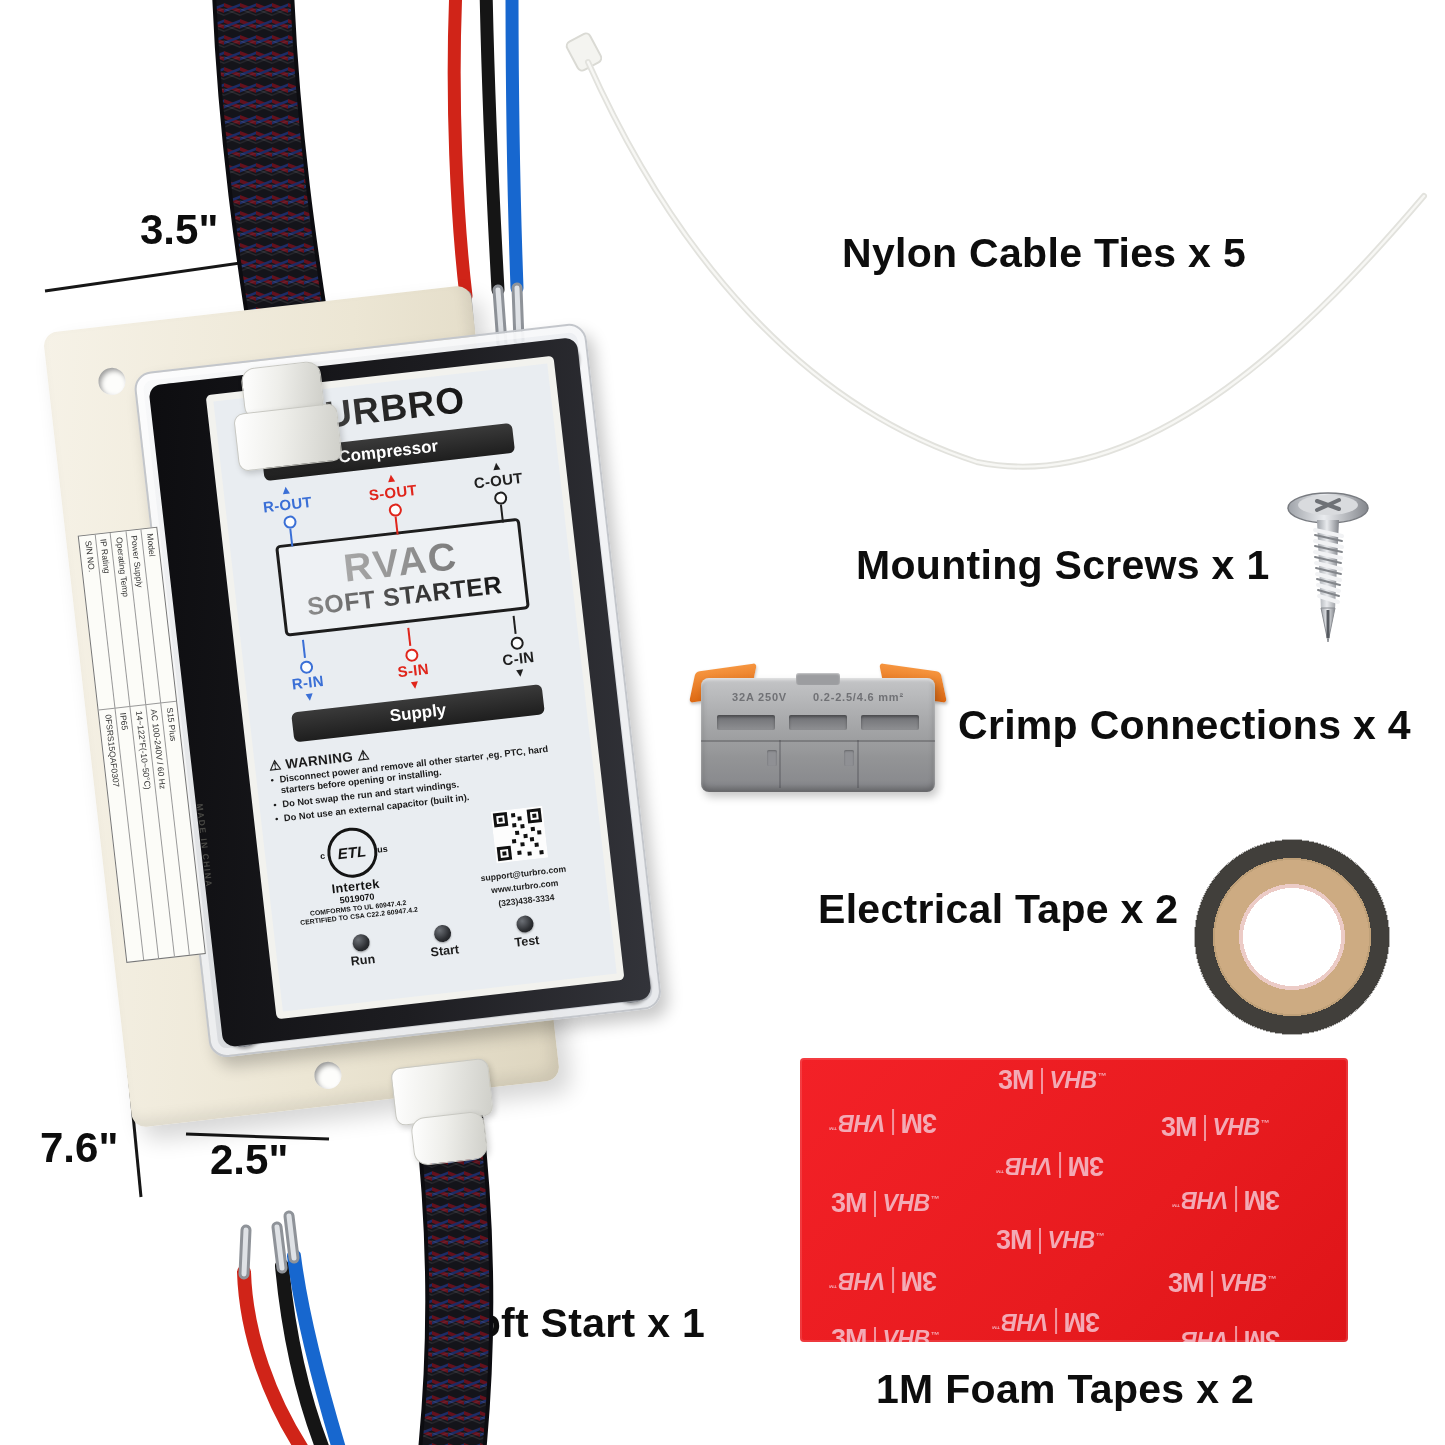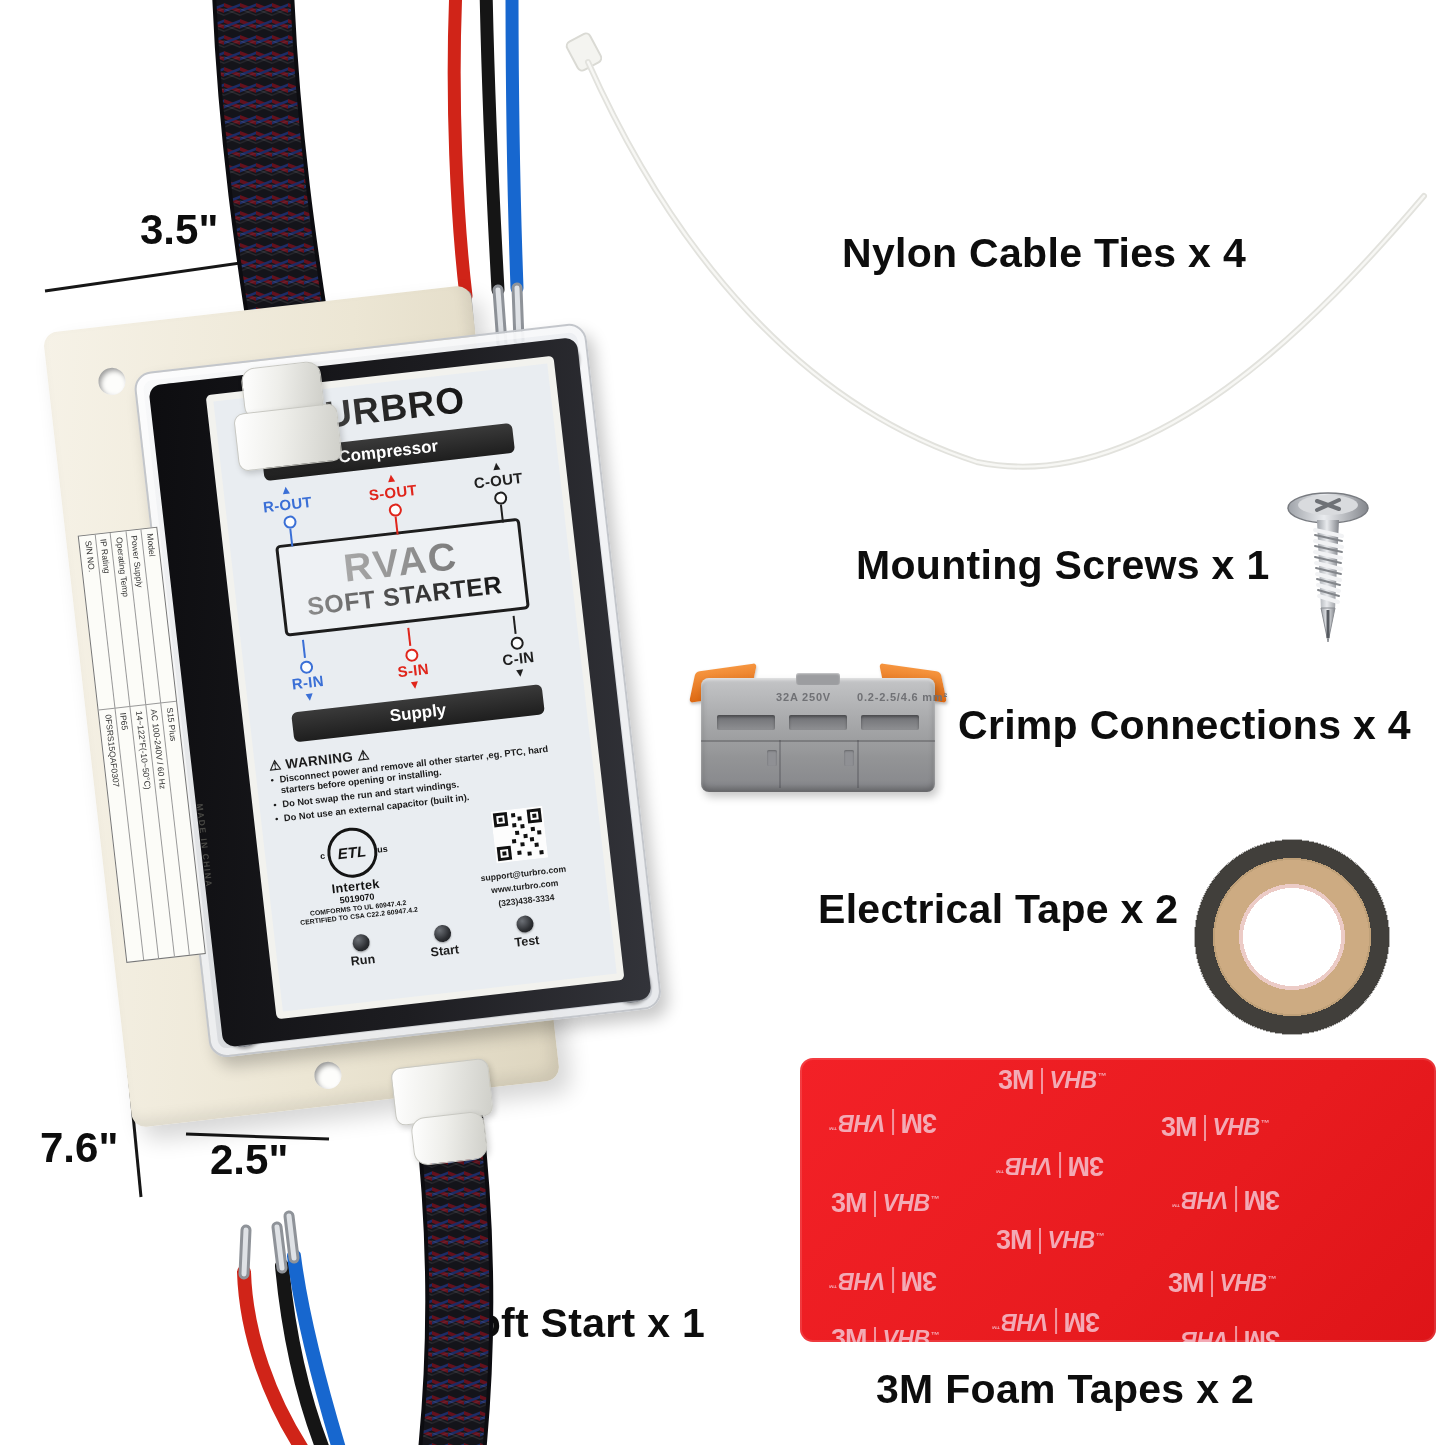--- a/index.html
+++ b/index.html
@@ -122,40 +122,40 @@
   .crimp-lever{position:absolute;top:-8px;width:62px;height:30px;border-radius:4px;
       background:linear-gradient(180deg,#f6953f,#dd6812);box-shadow:1px 2px 3px rgba(0,0,0,.25);}
   .lever-l{left:-9px;transform:rotate(-8deg) skewX(-20deg);}
   .lever-r{right:-9px;transform:rotate(8deg) skewX(20deg);}
   .crimp-body{position:absolute;left:0;top:2px;right:0;bottom:0;border-radius:8px;
       background:linear-gradient(180deg,#c4c5c7 0%,#aaabad 35%,#939496 70%,#86878b 100%);
       box-shadow:inset 0 2px 3px rgba(255,255,255,.55), inset 0 -4px 6px rgba(0,0,0,.28), 3px 5px 9px rgba(0,0,0,.22);}
   .crimp-tab{position:absolute;top:-5px;left:50%;transform:translateX(-50%);width:44px;height:12px;
       background:#9c9da0;border-radius:3px;box-shadow:inset 0 1px 2px rgba(255,255,255,.5);}
   .crimp-mark{position:absolute;top:13px;width:100%;text-align:center;font-size:11px;font-weight:600;
-      color:#707175;letter-spacing:.8px;display:flex;justify-content:center;gap:26px;margin-left:44px;}
+      color:#707175;letter-spacing:.8px;display:flex;justify-content:center;gap:26px;}
   .crimp-slot{position:absolute;top:37px;width:58px;height:15px;border-radius:2px;
       background:linear-gradient(180deg,#6e6f73,#8e8f92);box-shadow:inset 0 2px 3px rgba(0,0,0,.35);}
   .slot1{left:16px;}.slot2{left:88px;}.slot3{left:160px;}
   .crimp-hline{position:absolute;left:0;right:0;top:62px;height:2px;background:rgba(55,55,60,.32);}
   .crimp-vline{position:absolute;top:62px;bottom:4px;width:2px;background:rgba(55,55,60,.28);}
   .v1{left:78px;}.v2{left:156px;}
   .crimp-nub{position:absolute;top:72px;width:10px;height:16px;background:#8f9094;border-radius:2px;
       box-shadow:inset 0 1px 2px rgba(0,0,0,.3);}
   .nub1{left:66px;}.nub2{left:143px;}
 
   
   #tape{position:absolute;left:1194px;top:839px;width:196px;height:196px;z-index:2;
       background:radial-gradient(circle,#ffffff 0 49px,#eccbc6 49px 53px,#cdab82 53px 77px,
                  #bfa078 77px 79px,#413f3b 79px 97px,rgba(65,63,59,.4) 97px 98px,transparent 98px);}
 
   
-  #foam{position:absolute;left:800px;top:1058px;width:636px;height:284px;z-index:2;
+  #foam{position:absolute;left:800px;top:1058px;width:548px;height:284px;z-index:2;
       background:linear-gradient(135deg,#f32127 0%,#e81b1f 60%,#de1418 100%);
-      border-radius:13px;overflow:hidden;box-shadow:inset 0 0 0 2px rgba(255,255,255,.12);}
+      border-radius:4px;overflow:hidden;box-shadow:inset 0 0 0 2px rgba(255,255,255,.12);}
   .vhb{position:absolute;display:flex;align-items:center;gap:7px;color:#f3aab5;font-weight:700;}
   .vhb .m3{font-size:27px;letter-spacing:-1px;}
   .vhb .vbar{width:2px;height:26px;background:#f3aab5;opacity:.85;}
   .vhb .vt{font-size:23px;font-style:italic;letter-spacing:-.5px;}
   .vhb sup{font-size:9px;margin-left:1px;font-style:normal;}
   .flip{transform:rotate(180deg);}
 
   
   #screw{position:absolute;left:1281px;top:490px;z-index:2;}
 </style>
@@ -503,22 +503,22 @@
       <span class="vbar"></span>
       <span class="vt">VHB<sup>™</sup></span>
     </div>
     <div class="vhb flip" style="left: 372px; top: 266px;">
       <span class="m3">3M</span>
       <span class="vbar"></span>
       <span class="vt">VHB<sup>™</sup></span>
     </div>
   </div>
 
-<div class="big-label" id="lbl-ties">Nylon Cable Ties x 4</div>
+<div class="big-label" id="lbl-ties">Nylon Cable Ties x 5</div>
 <div class="big-label" id="lbl-screws">Mounting Screws x 1</div>
 <div class="big-label" id="lbl-crimps">Crimp Connections x 4</div>
 <div class="big-label" id="lbl-tape">Electrical Tape x 2</div>
-<div class="big-label" id="lbl-foam">3M Foam Tapes x 2</div>
+<div class="big-label" id="lbl-foam">1M Foam Tapes x 2</div>
 <div class="big-label" id="lbl-soft">Soft Start x 1</div>
 
 <div class="dim-label" id="dim-35">3.5"</div>
 <div class="dim-label" id="dim-76">7.6"</div>
 <div class="dim-label" id="dim-25">2.5"</div>
 
 </body></html>

